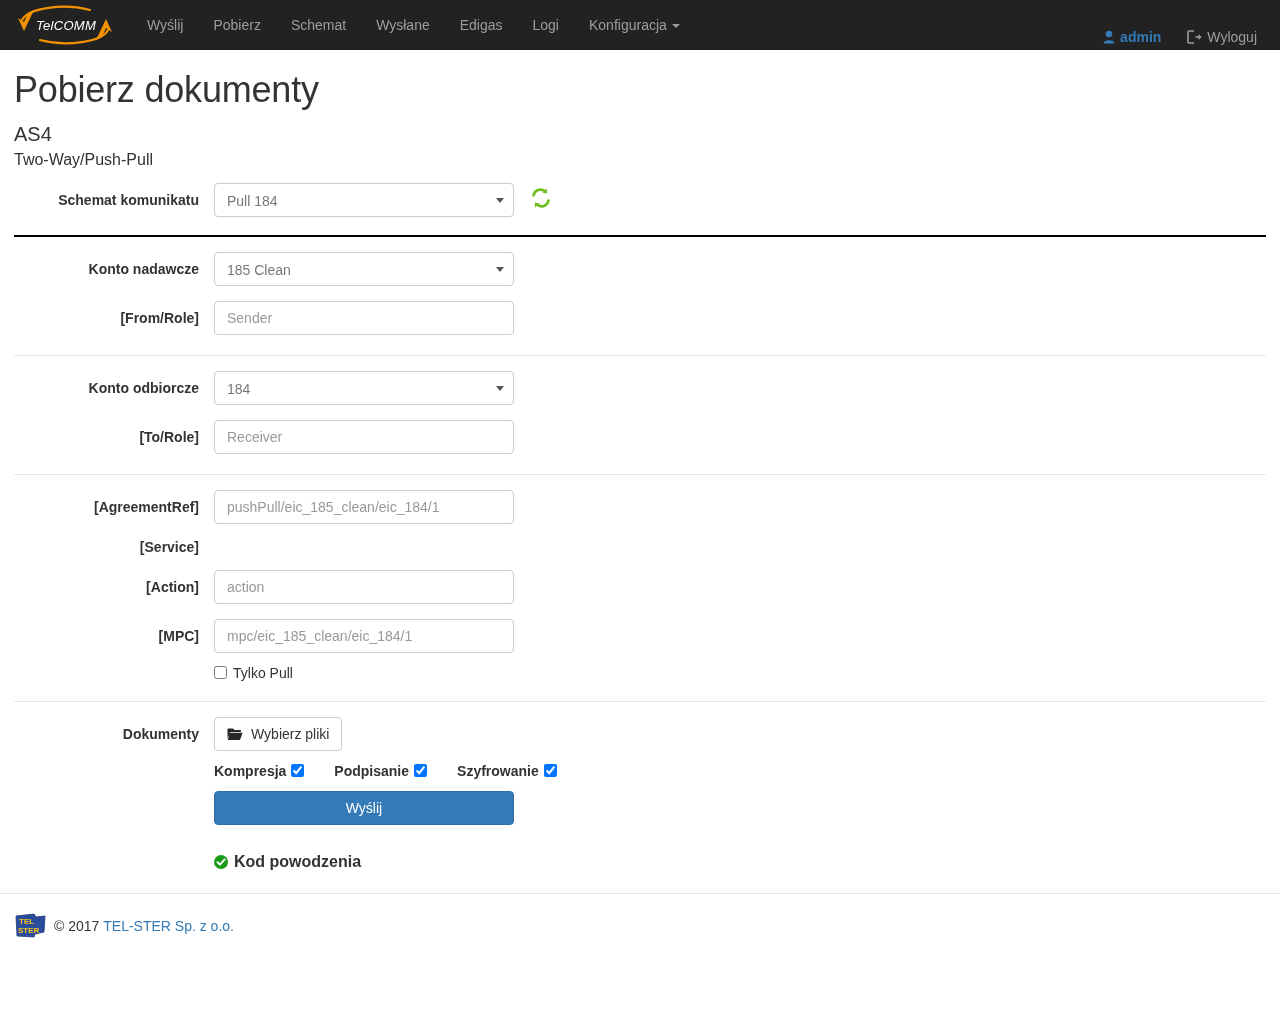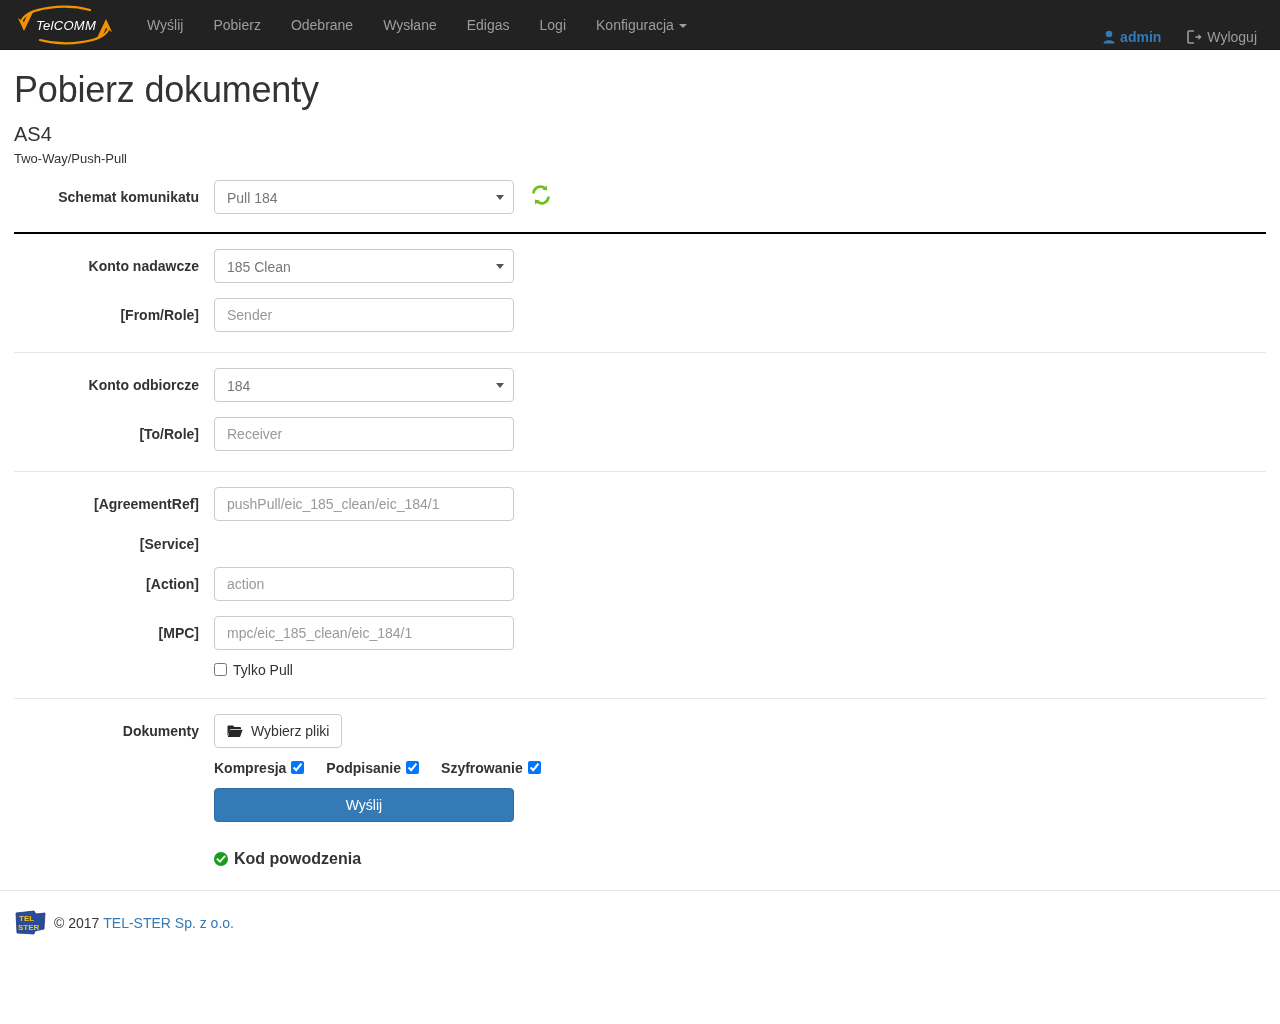--- a/index.html
+++ b/index.html
@@ -89,21 +89,21 @@
     letter-spacing: -0.2px;
   }
   h3.subtitle {
     font-size: 20px;
     font-weight: normal;
     margin: 14px 0 0 0;
     color: #333;
     line-height: 1;
   }
   .subsubtitle {
-    font-size: 13px;
+    font-size: 16px;
     color: #333;
     margin-top: 8px;
     line-height: 1;
   }
 
   
   .form-row {
     display: flex;
     align-items: center;
     margin-top: 15px;
@@ -194,21 +194,21 @@
     color: #333;
   }
   .checkbox-line input[type=checkbox] {
     margin: 0 6px 0 0;
     width: 13px; height: 13px;
     cursor: pointer;
   }
   .chk-group {
     display: flex;
     align-items: center;
-    gap: 8px;
+    gap: 16px;
   }
   .chk-item {
     display: inline-flex;
     align-items: center;
     font-weight: bold;
     font-size: 14px;
     color: #333;
     margin-right: 14px;
   }
   .chk-item input[type=checkbox] {
@@ -279,21 +279,21 @@
       <path d="M10 16 C16 4, 52 -1, 78 6" stroke="#f39200" stroke-width="2.2" fill="none" stroke-linecap="round"></path>
       <path d="M96 26 C90 38, 54 43, 28 36" stroke="#f39200" stroke-width="2.2" fill="none" stroke-linecap="round"></path>
       <path d="M6 14 L12 27 L22 6 L16 9 L12 18 Z" fill="#f39200"></path>
       <path d="M100 28 L94 15 L84 36 L90 33 L94 24 Z" fill="#f39200"></path>
       <text x="24" y="26" font-family="Liberation Sans, sans-serif" font-size="13" font-style="italic" fill="#ffffff" letter-spacing="0.3">TelCOMM</text>
     </svg>
   </div>
   <div class="nav-links">
     <a class="nav-link"><span>Wyślij</span></a>
     <a class="nav-link"><span>Pobierz</span></a>
-    <a class="nav-link"><span>Odebrane</span></a>
+    <a class="nav-link"><span>Schemat</span></a>
     <a class="nav-link"><span>Wysłane</span></a>
     <a class="nav-link"><span>Edigas</span></a>
     <a class="nav-link"><span>Logi</span></a>
     <a class="nav-link"><span>Konfiguracja</span><span class="caret"></span></a>
   </div>
   <div class="nav-right">
     <a class="nav-link nav-user">
       <span class="nav-ico">
         <svg width="12" height="14" viewBox="0 0 12 14">
             <circle cx="6" cy="4" r="3.3" fill="#337ab7"></circle>

